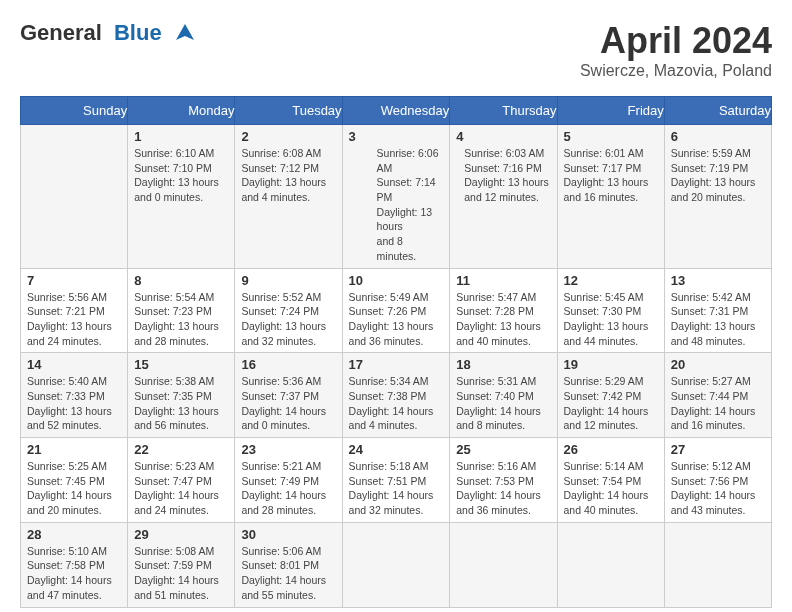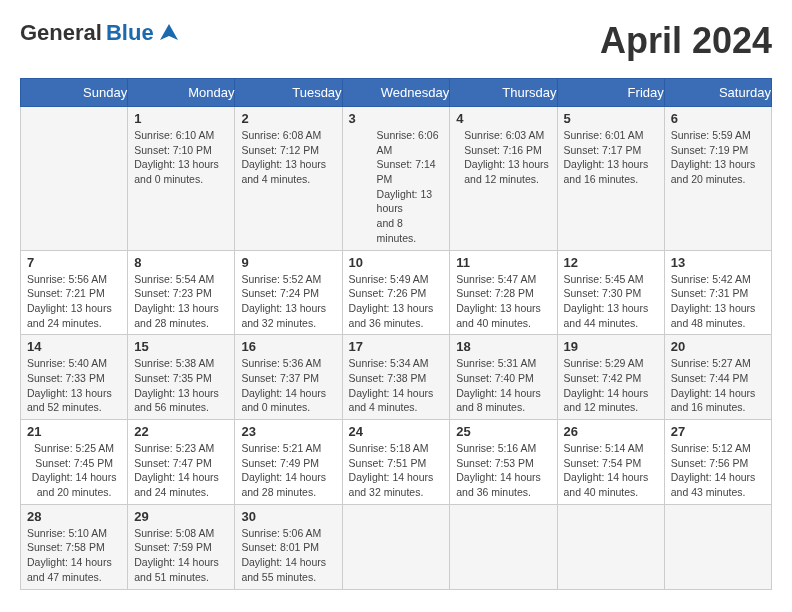--- a/index.html
+++ b/index.html
@@ -72,30 +72,31 @@
     }
     td.empty {
       background-color: #fff;
     }
   </style>
 </head>
 <body>
 
 <div class="header">
   <div class="logo">
-    <div style="display:flex; align-items:center; gap:4px;">
+    <div style="display:flex; align-items:center; gap:12px;">
       <span style="font-size:22px; font-weight:bold; color:#333;">General</span>
       <span style="font-size:22px; font-weight:bold; color:#1a6aad;text-align:right;">Blue</span>
       <svg width="22" height="22" viewBox="0 0 22 22">
         <path d="M11 2 L20 18 L11 14 L2 18 Z" fill="#1a6aad"></path>
       </svg>
     </div>
   </div>
   <div class="title-section">
     <div class="month-title">April 2024</div>
+    <div class="location">Swiercze, Mazovia, Poland</div>
   </div>
 </div>
 
 <table>
   <thead>
     <tr>
     <th>Sunday</th>
         <th>Monday</th>
         <th>Tuesday</th>
         <th>Wednesday</th>
@@ -248,21 +249,21 @@
           <span class="day-number">20</span>
           <div class="day-info" style="white-space: pre-line;">Sunrise: 5:27 AM
 Sunset: 7:44 PM
 Daylight: 14 hours
 and 16 minutes.</div>
         </td>
       </tr>
       <tr>
         <td>
           <span class="day-number">21</span>
-          <div class="day-info" style="white-space: pre-line; text-align: center;">Sunrise: 5:25 AM
+          <div class="day-info" style="white-space: pre-line;">Sunrise: 5:25 AM
 Sunset: 7:45 PM
 Daylight: 14 hours
 and 20 minutes.</div>
         </td>
         <td>
           <span class="day-number">22</span>
           <div class="day-info" style="white-space: pre-line;">Sunrise: 5:23 AM
 Sunset: 7:47 PM
 Daylight: 14 hours
 and 24 minutes.</div>

